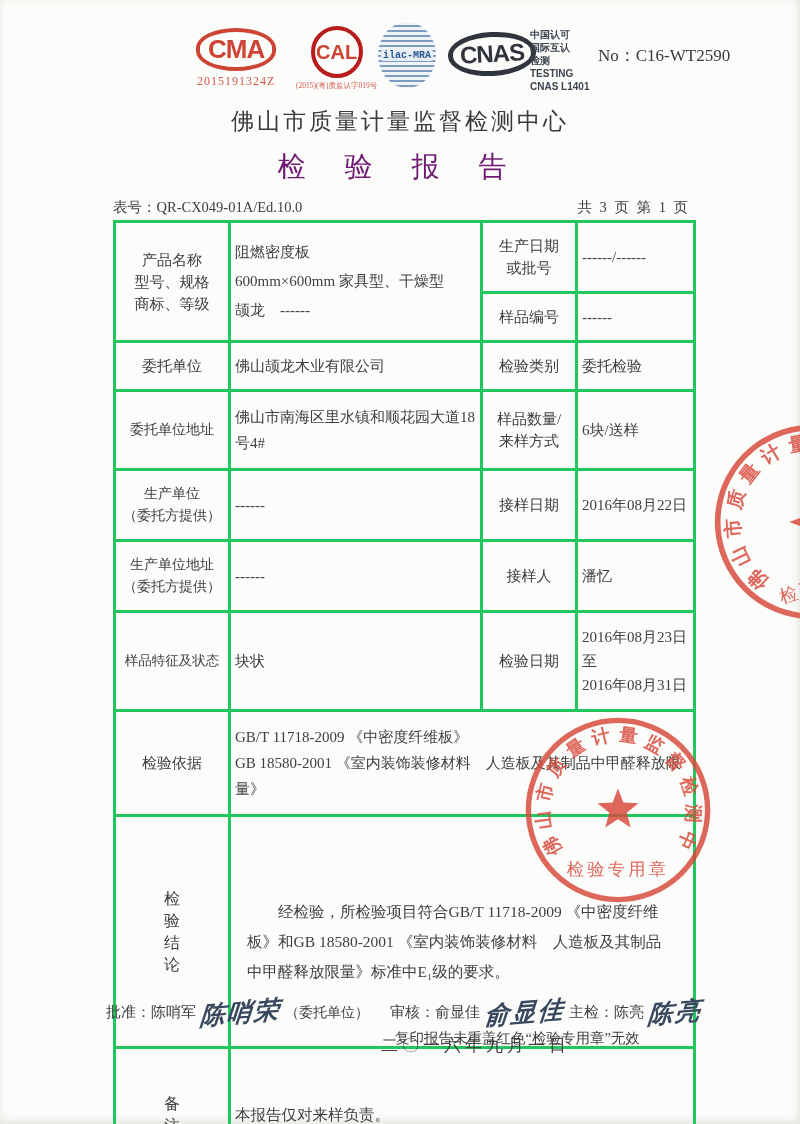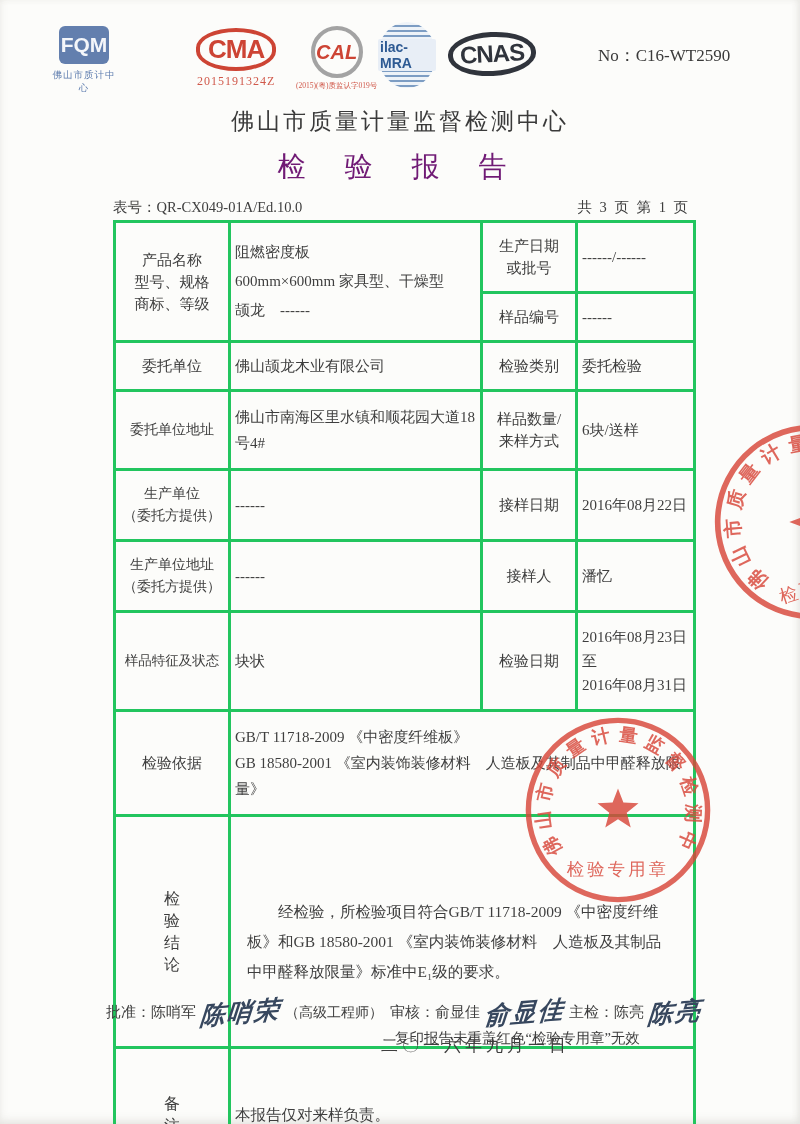--- a/index.html
+++ b/index.html
@@ -16,28 +16,28 @@
   .logo-fqm .box{width:50px;height:38px;margin:0 auto;background:#637fae;border-radius:6px;
     color:#f4f6fa;font-family:"Liberation Sans",sans-serif;font-weight:bold;font-size:21px;
     display:flex;align-items:center;justify-content:center;letter-spacing:0px;}
   .logo-fqm .cap{margin-top:5px;font-size:9.5px;color:#5d7cae;letter-spacing:1px;}
   .logo-cma{position:absolute;left:196px;top:28px;text-align:center;}
   .logo-cma .mark{display:inline-block;border:4px solid #cd4434;border-radius:50%/46%;
     padding:2px 8px;color:#cd4434;font-family:"Liberation Sans",sans-serif;font-weight:bold;
     font-size:26px;letter-spacing:-1px;}
   .logo-cma .cap{margin-top:3px;font-size:12px;color:#d0584a;letter-spacing:1px;}
   .logo-cal{position:absolute;left:296px;top:26px;text-align:center;}
-  .logo-cal .mark{display:inline-block;width:44px;height:44px;line-height:44px;border:4px solid #a3a3a3;
+  .logo-cal .mark{display:inline-block;width:44px;height:44px;line-height:44px;border:4px solid #b91c1c;
     border-radius:50%;color:#cd4434;font-family:"Liberation Sans",sans-serif;font-weight:bold;
-    font-size:20px;font-style:italic;}
+    font-size:20px;}
   .logo-cal .cap{margin-top:3px;font-size:7.5px;color:#d0584a;}
   .logo-ilac{position:absolute;left:378px;top:22px;width:58px;height:66px;border-radius:50%;
     background:repeating-linear-gradient(#eef3f8 0 3px, #7d9dc3 3px 5px);
     display:flex;align-items:center;justify-content:center;}
-  .logo-ilac .t{font-size:14px;color:#2e5a93;font-family:Liberation Sans, sans-serif;font-weight:bold;
+  .logo-ilac .t{font-size:10px;color:#2e5a93;font-family:Liberation Mono, monospace;font-weight:bold;
     background:#e8eef6;padding:0 2px;border-radius:2px;}
   .logo-cnas{position:absolute;left:448px;top:32px;}
   .logo-cnas .mark{display:inline-block;border:5px solid #30343c;border-radius:50%/48%;
     padding:3px 7px;color:#30343c;font-family:"Liberation Sans",sans-serif;font-weight:bold;
     font-size:24px;letter-spacing:-1px;transform:rotate(-3deg);}
   .cnas-cap{position:absolute;left:530px;top:28px;font-size:10px;line-height:13px;color:#3c4450;
     font-family:"Liberation Sans",sans-serif;font-weight:bold;}
   .report-no{position:absolute;left:598px;top:44px;font-size:17px;color:#3a3a3a;}
   
   .org-name{position:absolute;left:0;top:106px;width:100%;text-align:center;
@@ -69,42 +69,43 @@
   
   .stamp{position:absolute;opacity:.82;pointer-events:none;}
   .stamp-center{left:523px;top:715px;width:190px;height:190px;}
   .stamp-right{left:712px;top:422px;width:200px;height:200px;transform:rotate(-18deg);}
 </style>
 </head>
 <body>
 
 <div class="page">
 
-  <div class="logo-fqm">
-    <div class="box">FQM</div>
-    <div class="cap">佛山市质计中心</div>
-  </div>
 
   <div class="logo-cma">
     <div class="mark">CMA</div>
     <div class="cap">2015191324Z</div>
   </div>
 
   <div class="logo-cal">
     <div class="mark">CAL</div>
     <div class="cap">(2015)(粤)质监认字019号</div>
   </div>
 
   <div class="logo-ilac">
     <span class="t">ilac-MRA</span>
   </div>
 
   <div class="logo-cnas">
     <div class="mark">CNAS</div>
   </div>
+  <div class="cnas-cap pre">中国认可
+国际互认
+检测
+TESTING
+CNAS L1401</div>
 
   <div class="report-no">No：C16-WT2590</div>
 
   <div class="org-name">佛山市质量计量监督检测中心</div>
   <div class="doc-title">检 验 报 告</div>
   <div class="form-no">表号：QR-CX049-01A/Ed.10.0</div>
   <div class="pagination">共 3 页  第 1 页</div>
 
   <table class="main">
     <colgroup>
@@ -183,21 +184,21 @@
       <td class="lab pre vlab2">备
 注</td>
       <td class="remark-val" colspan="3">本报告仅对来样负责。</td>
     </tr>
   </tbody>
     </table>
 
   <div class="footer">
     <span>批准：陈哨军</span>
     <span class="sig">陈哨荣</span>
-    <span class="ftitle">（高级工程师）</span>
+    <span class="ftitle">（委托单位）</span>
     <span style="width:26px"></span>
     <span>审核：俞显佳</span>
     <span class="sig">俞显佳</span>
     <span>主检：陈亮</span>
     <span class="sig">陈亮</span>
   </div>
 
   <svg class="stamp stamp-center" viewBox="0 0 176 176">
     <circle cx="88" cy="88" r="83" fill="none" stroke="#d8473a" stroke-width="5"></circle>
     <path id="arcA" d="M 39,129.1 A 64,64 0 1 1 137,129.1" fill="none"></path>

